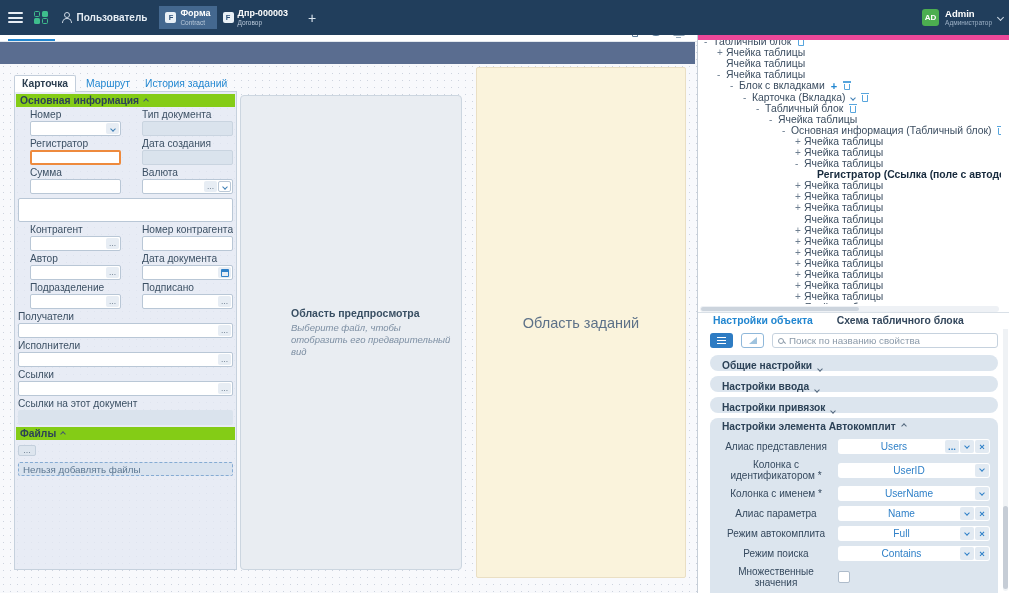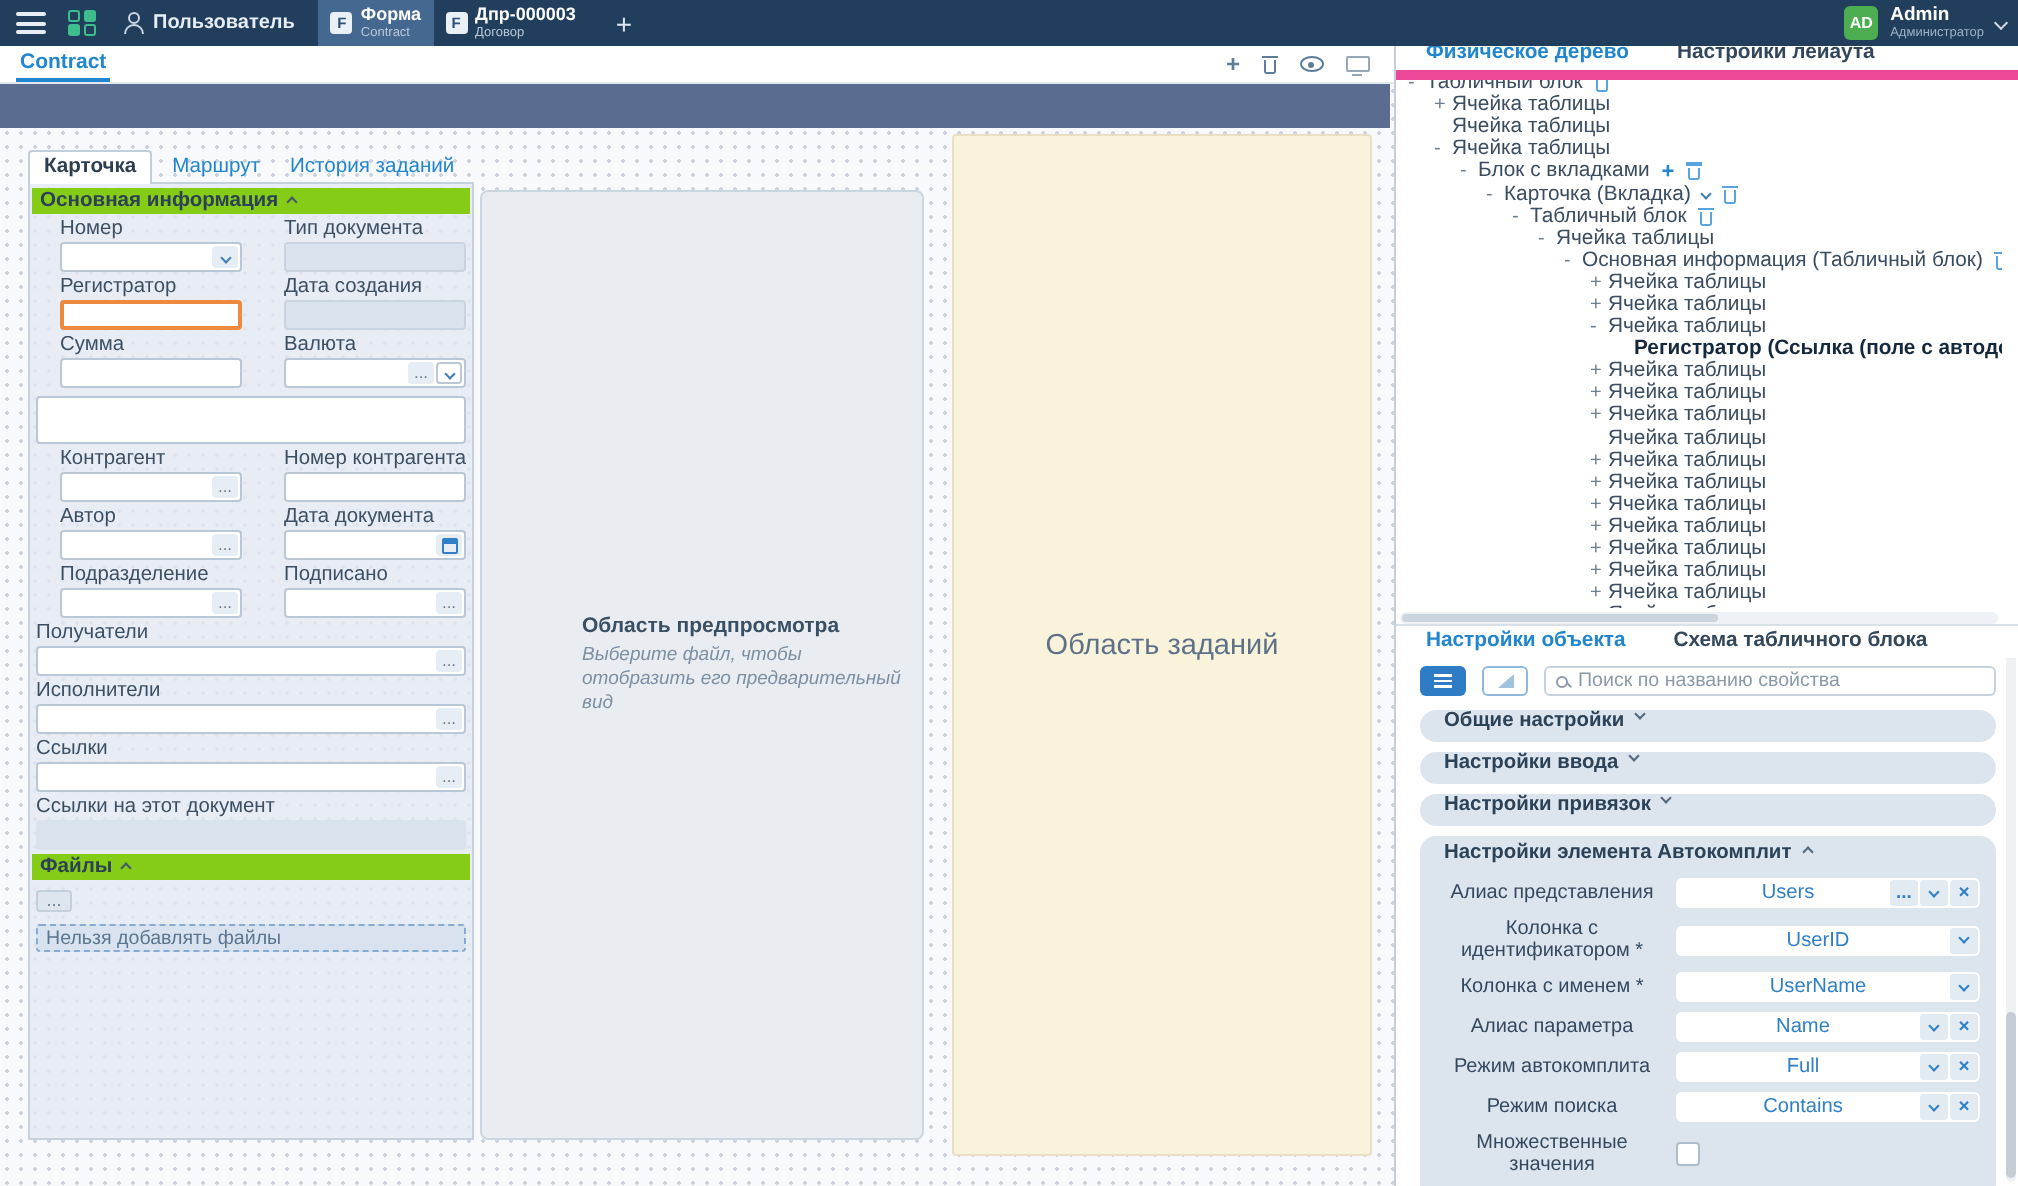--- a/index.html
+++ b/index.html
@@ -7,21 +7,21 @@
        font-family:"Liberation Sans","DejaVu Sans",sans-serif;position:relative;
        -webkit-font-smoothing:antialiased;}
   *{box-sizing:border-box;}
   .chev{display:inline-block;width:4px;height:4px;border-right:1.4px solid #3f7fb5;
         border-bottom:1.4px solid #3f7fb5;transform:rotate(45deg);}
   .chev.up{transform:rotate(-135deg);}
   .chev.dark{border-color:#44586c;}
   .chev.lt{border-color:#cfdae5;width:5px;height:5px;}
   .chev.gr{border-color:#53687d;}
   
-  #topbar{position:absolute;left:0;top:0;width:1009px;height:23px;background:#213e5c;
+  #topbar{position:absolute;left:0;top:0;width:1009px;height:35px;background:#213e5c;
           display:flex;align-items:center;color:#fff;z-index:10;}
   .hamburger{width:15px;margin-left:8px;display:flex;flex-direction:column;gap:2.5px;cursor:pointer;}
   .hamburger i{height:2px;background:#e8eef5;border-radius:1px;}
   .logo{display:grid;grid-template-columns:6px 6px;grid-gap:1.5px;margin-left:11px;}
   .logo i{width:6px;height:6px;border-radius:1.5px;}
   .logo i.f{background:#3ebd8d;}
   .logo i.o{border:1.4px solid #3ebd8d;}
   .user-chip{display:flex;align-items:center;gap:5px;margin-left:13px;font-size:10px;
              font-weight:700;color:#e6edf4;}
   .icon-person{position:relative;width:11px;height:11px;}
@@ -131,21 +131,21 @@
   .sbox{flex:1;height:15px;border:1px solid #c6d2de;border-radius:3px;background:#fff;display:flex;
         align-items:center;padding:0 5px;gap:5px;}
   .mag{position:relative;width:6px;height:6px;border:1.2px solid #8b9aa9;border-radius:50%;flex:none;}
   .mag::after{content:"";position:absolute;width:3px;height:1.2px;background:#8b9aa9;
               transform:rotate(45deg);right:-2.5px;bottom:-1px;}
   .sbox input{border:none;outline:none;flex:1;font-size:9.8px;color:#445566;background:transparent;
               font-family:inherit;padding:0;}
   .sbox input::placeholder{color:#8b9aa9;}
   #groups{margin-top:7px;}
   .grp{height:16px;background:#dce5ee;border-radius:8px;margin-bottom:5px;display:flex;
-       align-items:flex-start;padding:0 12px;font-size:10.2px;font-weight:700;color:#2c4257;gap:6px;cursor:pointer;}
+       align-items:flex-end;padding:0 12px;font-size:10.2px;font-weight:700;color:#2c4257;gap:6px;cursor:pointer;}
   .grp-open{background:#dce5ee;border-radius:8px;padding-bottom:12px;}
   .grp-head{height:16px;display:flex;align-items:center;padding:0 12px;font-size:10.2px;
             font-weight:700;color:#2c4257;gap:6px;cursor:pointer;}
   .gfields{padding:0 8px;text-align:center;}
   .frow{display:flex;align-items:center;margin-top:5px;}
   .slab{width:120px;font-size:10px;color:#35495e;line-height:11px;flex:none;padding-right:4px;}
   .ctl{flex:1;height:15px;background:#fff;border-radius:3px;display:flex;align-items:center;
        overflow:hidden;padding-right:1px;}
   .ctl .val{flex:1;padding-left:6px;font-size:10.1px;color:#2f80c8;white-space:nowrap;overflow:hidden;}
   .schip{width:14px;height:13px;background:#e2eaf2;border-radius:2px;margin-left:1px;flex:none;

